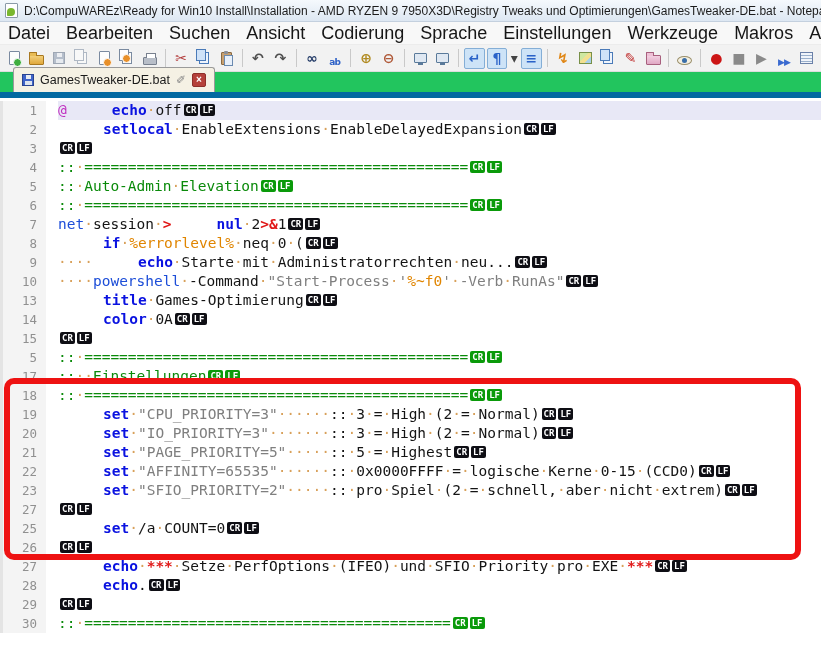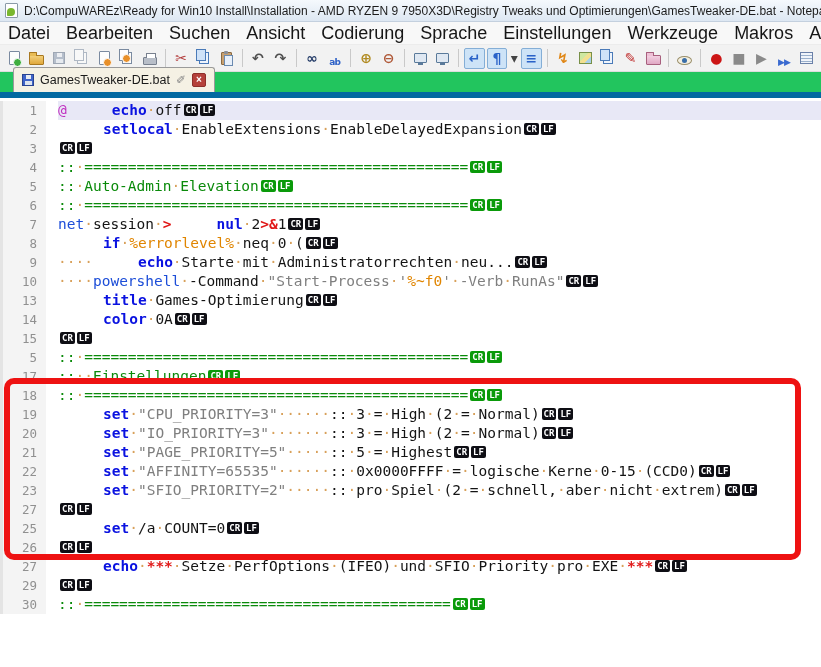--- a/index.html
+++ b/index.html
@@ -401,20 +401,25 @@
           <div class="line-num">26</div>
           <div class="line-gutter"></div>
           <div class="code"><span class="eol eol-dark">CR</span><span class="eol eol-dark">LF</span></div>
         </div>
         <div class="line-row">
           <div class="line-num">27</div>
           <div class="line-gutter"></div>
           <div class="code"><span class="s-kw">echo</span><span class="s-d"><span class="ws">·</span></span><span class="s-op">***</span><span class="s-d"><span class="ws">·</span>Setze<span class="ws">·</span>PerfOptions<span class="ws">·</span>(IFEO)<span class="ws">·</span>und<span class="ws">·</span>SFIO<span class="ws">·</span>Priority<span class="ws">·</span>pro<span class="ws">·</span>EXE<span class="ws">·</span></span><span class="s-op">***</span><span class="eol eol-dark">CR</span><span class="eol eol-dark">LF</span></div>
         </div>
         <div class="line-row">
+          <div class="line-num">28</div>
+          <div class="line-gutter"></div>
+          <div class="code"><span class="s-kw">echo</span><span class="s-d">.</span><span class="eol eol-dark">CR</span><span class="eol eol-dark">LF</span></div>
+        </div>
+        <div class="line-row">
           <div class="line-num">29</div>
           <div class="line-gutter"></div>
           <div class="code"><span class="eol eol-dark">CR</span><span class="eol eol-dark">LF</span></div>
         </div>
         <div class="line-row">
           <div class="line-num">30</div>
           <div class="line-gutter"></div>
           <div class="code"><span class="s-cm">::<span class="ws">·</span>==========================================</span><span class="eol eol-green">CR</span><span class="eol eol-green">LF</span></div>
         </div>
       </div>

